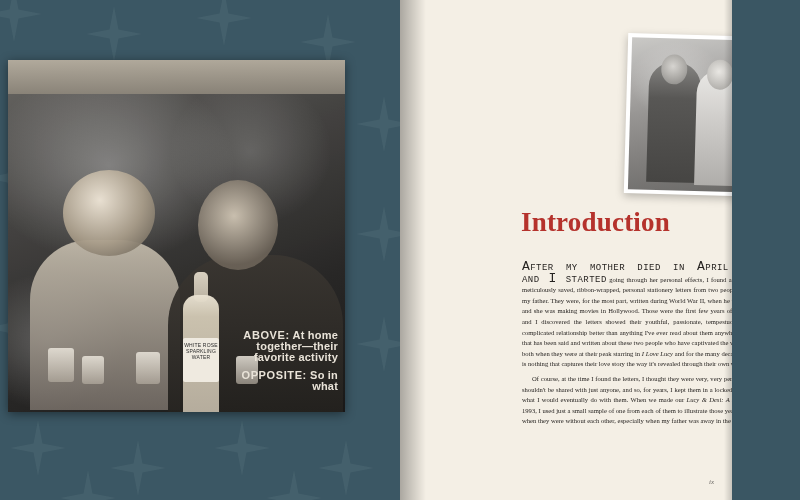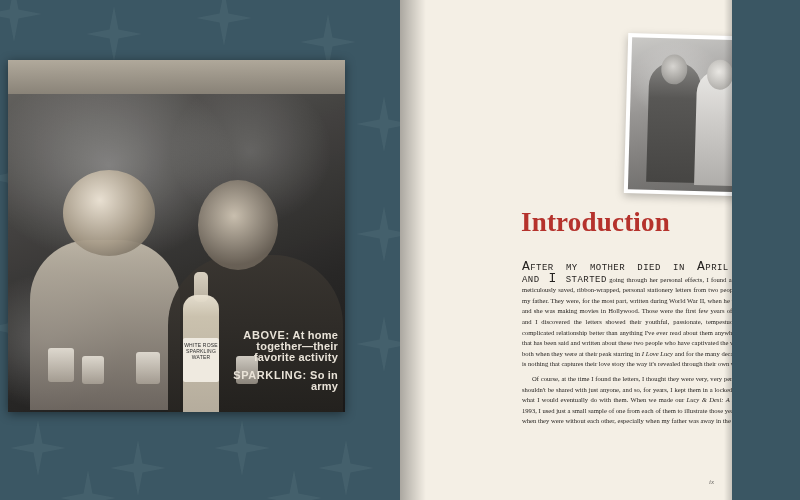--- a/index.html
+++ b/index.html
@@ -291,21 +291,21 @@
         <div>SPARKLING</div>
         <div>WATER</div>
       </div>
     </div>
 
     <div class="caption">
       <div>
         <span class="c-lead">ABOVE:</span><span> At home together—their favorite activity</span>
       </div>
       <div style="margin-top:7px;">
-        <span class="c-lead">SPARKLING:</span><span> So in army</span>
+        <span class="c-lead">OPPOSITE:</span><span> So in what</span>
       </div>
     </div>
   </div>
 
   <div class="page-right">
 
     <div class="photo-right">
       <div class="pimg2">
         <div class="r-man"></div>
         <div class="r-woman"></div>

